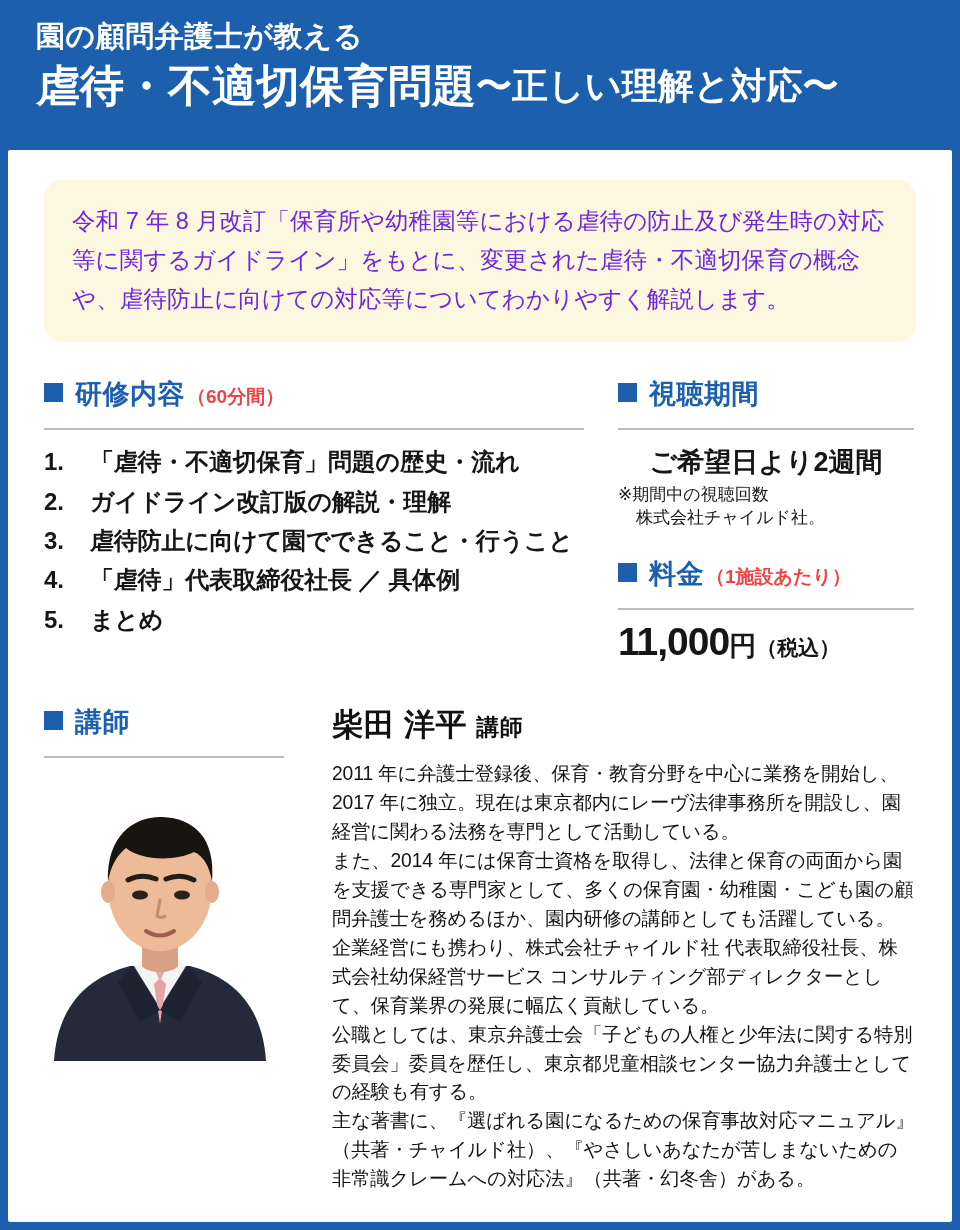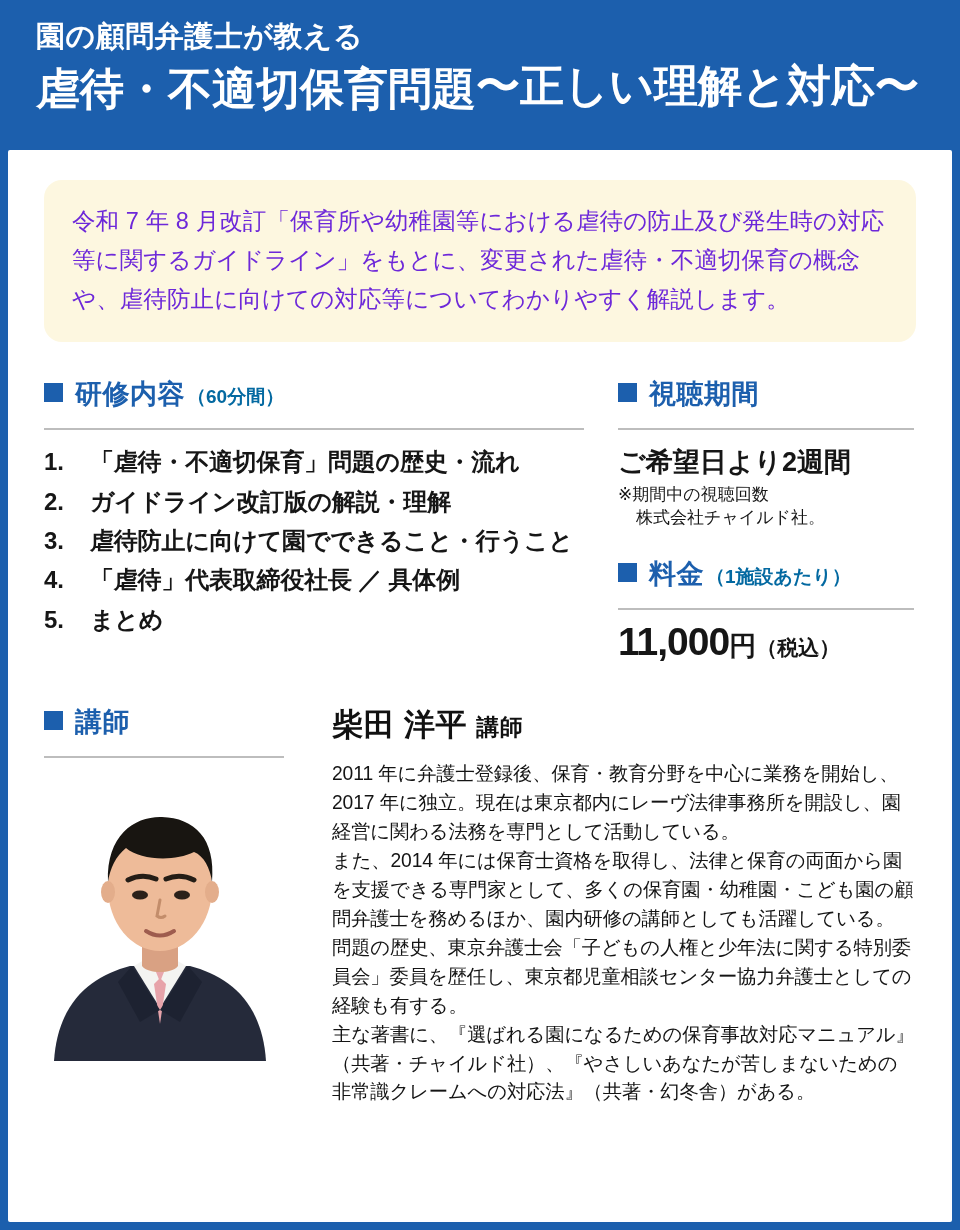--- a/index.html
+++ b/index.html
@@ -29,21 +29,21 @@
     line-height: 1.25;
   }
   .header-main {
     margin-top: 6px;
     font-size: 44px;
     font-weight: bold;
     line-height: 1.2;
     white-space: nowrap;
   }
   .header-main .tail {
-    font-size: 44px;
+    font-size: 36px;
     vertical-align: 3px;
   }
   
   .body {
     position: absolute;
     left: 8px;
     top: 150px;
     width: 944px;
     height: 1072px;
     background: #ffffff;
@@ -79,21 +79,21 @@
   }
   .sec-title {
     font-size: 27px;
     font-weight: bold;
     color: #1c5fad;
     letter-spacing: 0.5px;
   }
   .sec-note {
     font-size: 19px;
     font-weight: bold;
-    color: #0369a1;
+    color: #ef4444;
     margin-left: 2px;
   }
   
   .cols {
     display: flex;
     margin-top: 34px;
   }
   .col-left { width: 540px; flex: none; }
   .col-right { width: 296px; margin-left: 34px; flex: none; }
 
@@ -115,21 +115,21 @@
     flex: none;
     font-size: 24px;
   }
   .contents-list .txt { letter-spacing: -0.2px; }
 
   .period-main {
     margin-top: 14px;
     font-size: 27px;
     font-weight: bold;
     color: #161616;
-    text-align: left;
+    text-align: center;
   }
   .period-note {
     margin-top: 4px;
     font-size: 17px;
     color: #161616;
     line-height: 1.35;
   }
   .period-note .indent { display: block; padding-left: 18px; }
 
   .fee-block { margin-top: 26px; }
@@ -291,20 +291,21 @@
         </div>
       </div>
       <div class="lect-right">
         <div class="lect-name">
           <span>柴田 洋平</span>
           <span class="suffix">講師</span>
         </div>
         <div class="lect-bio">
           <p>2011 年に弁護士登録後、保育・教育分野を中心に業務を開始し、2017 年に独立。現在は東京都内にレーヴ法律事務所を開設し、園経営に関わる法務を専門として活動している。</p>
           <p>また、2014 年には保育士資格を取得し、法律と保育の両面から園を支援できる専門家として、多くの保育園・幼稚園・こども園の顧問弁護士を務めるほか、園内研修の講師としても活躍している。</p>
-          <p>問題の歴史、東京弁護士会「子どもの人権と少年法に関する特別委員会」委員を歴任し、東京都児童相談センター協力弁護士としての経験も有する。</p>
+          <p>企業経営にも携わり、株式会社チャイルド社 代表取締役社長、株式会社幼保経営サービス コンサルティング部ディレクターとして、保育業界の発展に幅広く貢献している。</p>
+          <p>公職としては、東京弁護士会「子どもの人権と少年法に関する特別委員会」委員を歴任し、東京都児童相談センター協力弁護士としての経験も有する。</p>
           <p>主な著書に、『選ばれる園になるための保育事故対応マニュアル』（共著・チャイルド社）、『やさしいあなたが苦しまないための非常識クレームへの対応法』（共著・幻冬舎）がある。</p>
         </div>
       </div>
     </div>
 
   </div>
 </div>
 
 </body></html>

